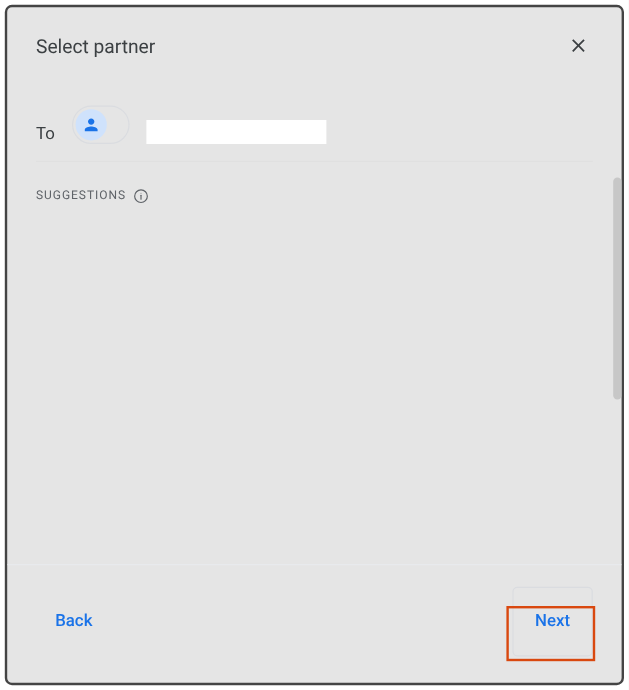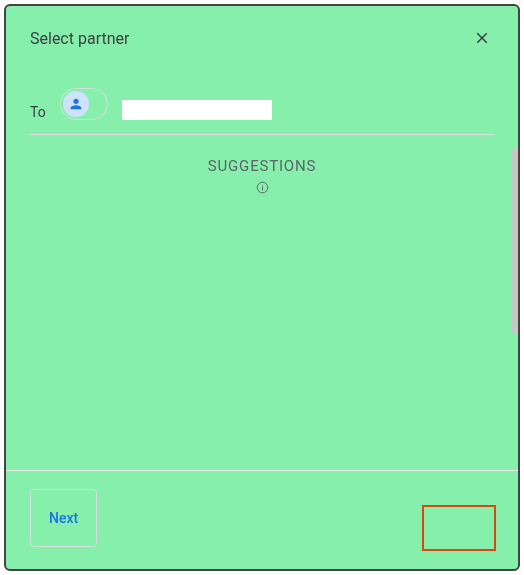--- a/index.html
+++ b/index.html
@@ -15,21 +15,21 @@
       position: relative;
     }
     .dialog {
       position: absolute;
       top: 4px;
       left: 4px;
       right: 4px;
       bottom: 4px;
       border: 2px solid #444;
       border-radius: 6px;
-      background: #86efac;
+      background: #e5e5e5;
       display: flex;
       flex-direction: column;
       overflow: hidden;
     }
     .header {
       display: flex;
       justify-content: space-between;
       align-items: center;
       padding: 20px 24px 10px 24px;
     }
@@ -95,28 +95,27 @@
       height: 1px;
       background: #e0e0e0;
       margin: 0 24px;
     }
     .suggestions-section {
       padding: 22px 24px 0 24px;
       flex: 1;
       position: relative;
     }
     .suggestions-label {
-      font-size: 15px;
+      font-size: 10px;
       letter-spacing: 0.8px;
       color: #5f6368;
       text-transform: uppercase;
       display: flex;
       align-items: center;
       gap: 6px;
-      flex-direction: column;
     }
     .info-icon {
       width: 13px;
       height: 13px;
       display: inline-flex;
       align-items: center;
       justify-content: center;
     }
     .info-icon svg {
       width: 13px;
@@ -203,17 +202,18 @@
             <line x1="8" y1="7" x2="8" y2="11" stroke-linecap="round"></line>
             <circle cx="8" cy="5" r="0.5" fill="#5f6368" stroke="none"></circle>
           </svg>
       </span>
     </div>
   </div>
 
   <div class="scrollbar"></div>
 
   <div class="footer">
+    <div class="back-btn">Back</div>
     <div class="next-btn">Next</div>
   </div>
 
   <div class="orange-highlight"></div>
 </div>
 
 </body></html>

